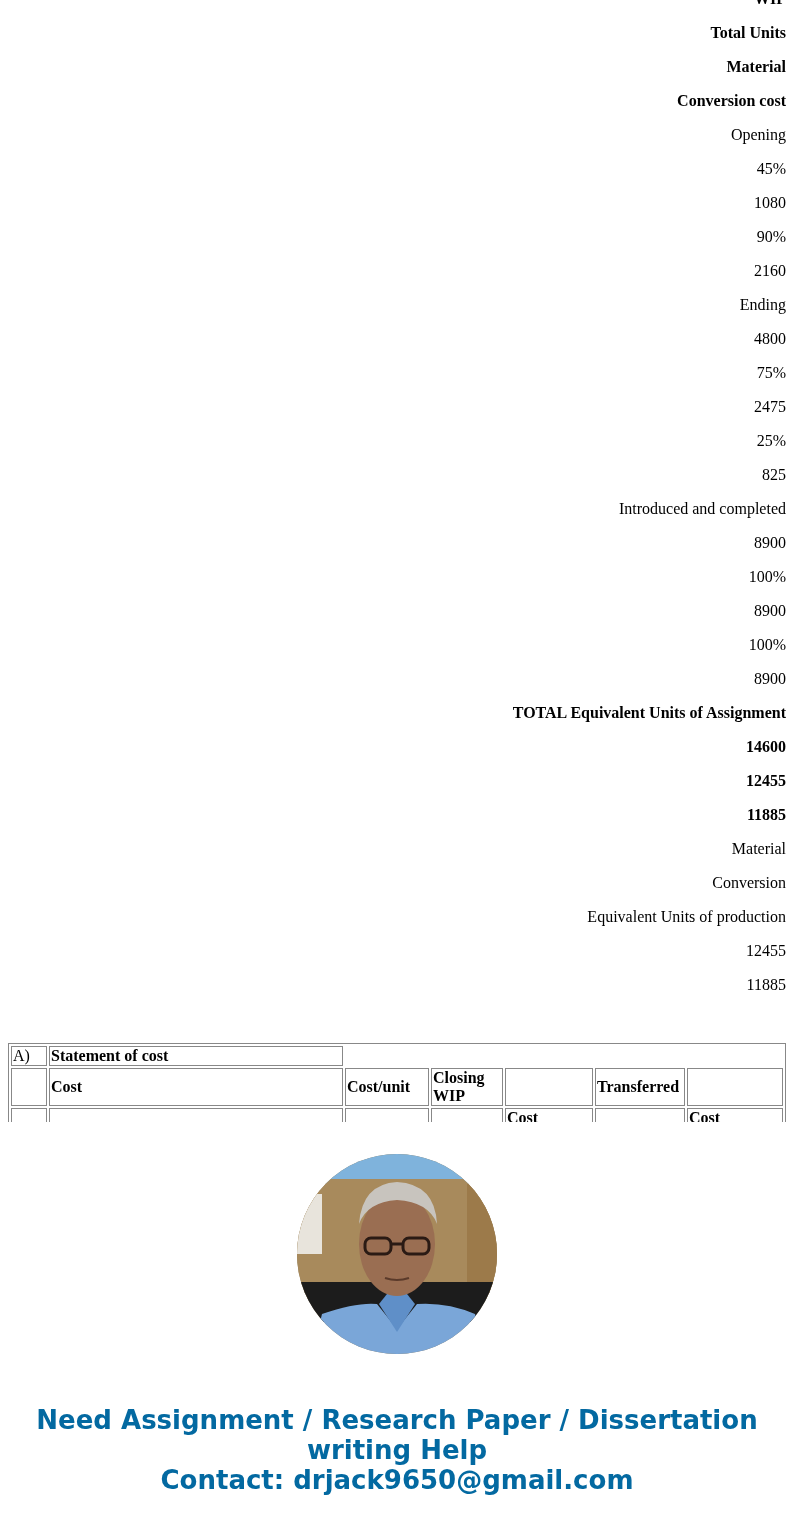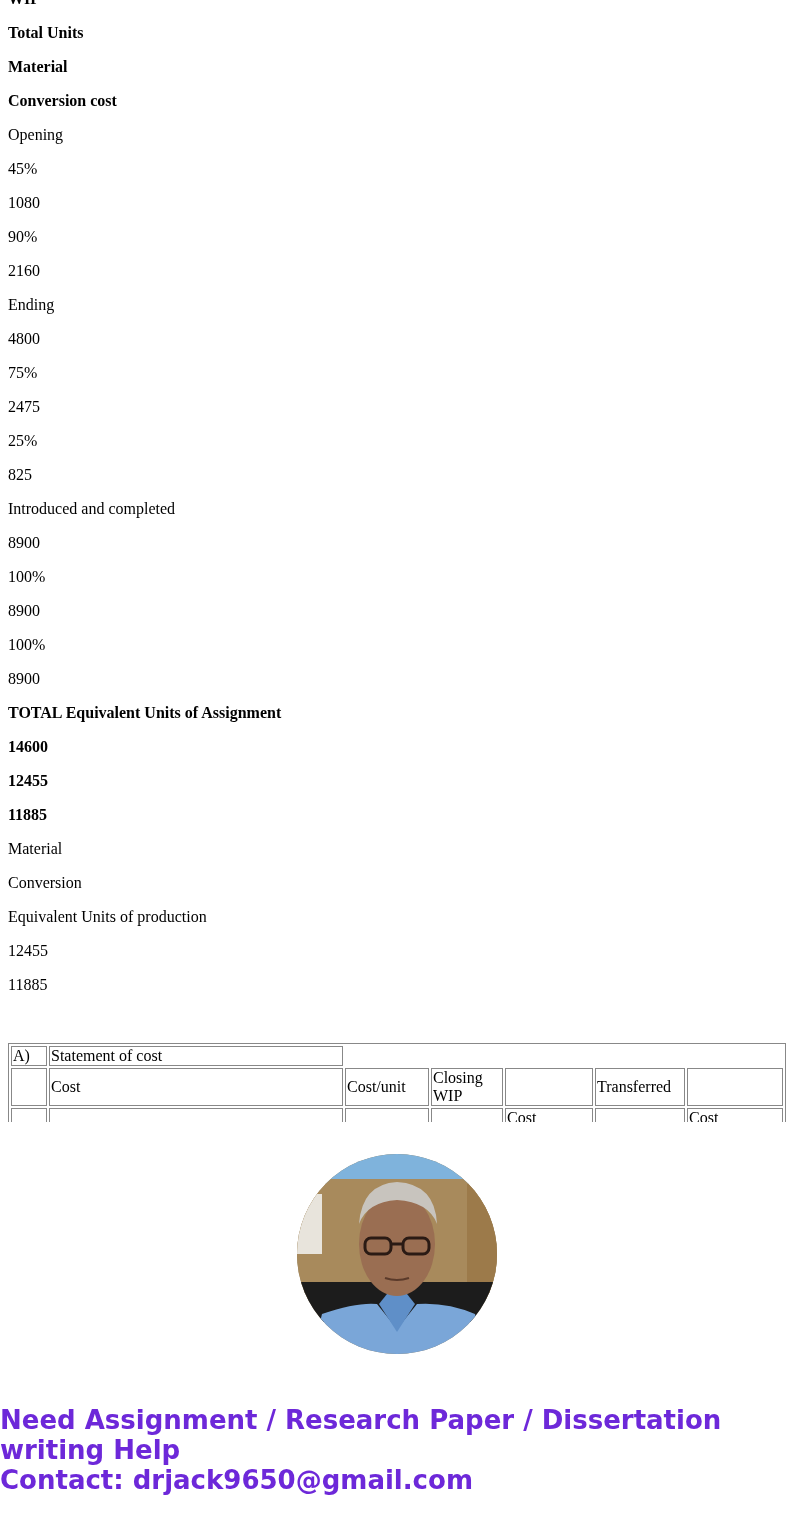--- a/index.html
+++ b/index.html
@@ -1,30 +1,30 @@
 <!DOCTYPE html>
 <html><head>
 <meta charset="utf-8">
 <style>
   html, body { margin: 0; padding: 0; background: #ffffff; }
   body { width: 794px; height: 1523px; position: relative; overflow: hidden;
          font-family: "Liberation Serif", serif; font-size: 16px; color: #000; }
   .doc { position: absolute; left: 8px; top: -10px; width: 778px; }
-  .doc p { margin: 0; height: 34px; line-height: 18px; }
+  .doc p { margin: 0; height: 34px; line-height: 18px; text-align: right; }
   .doc p.b { font-weight: bold; }
   .table-clip { position: absolute; left: 8px; top: 1043px; width: 778px; height: 79px; overflow: hidden; }
   table.cost { border: 1px solid #888; border-collapse: separate; border-spacing: 2px; width: 778px; font-size: 16px; }
   table.cost td { border: 1px solid #888; padding: 0 1px; vertical-align: middle; line-height: 18px; }
-  table.cost td.b { font-weight: normal; }
+  table.cost td.b { font-weight: bold; }
   table.cost td.top { vertical-align: top; }
   .footer { position: absolute; left: 0; top: 1122px; width: 794px; height: 401px; background: #fff; }
   .avatar { position: absolute; left: 297px; top: 32px; width: 200px; height: 200px; border-radius: 50%; overflow: hidden;
             background: #8a7a5a; }
-  .cta { position: absolute; left: 0; top: 283px; width: 794px; text-align: left;
-         font-family: "DejaVu Sans", sans-serif; font-weight: bold; font-size: 26px; line-height: 30px; color: #6d28d9; }
+  .cta { position: absolute; left: 0; top: 283px; width: 794px; text-align: center;
+         font-family: "DejaVu Sans", sans-serif; font-weight: bold; font-size: 26px; line-height: 30px; color: #0369a1; }
 </style>
 </head>
 <body>
 
 <div class="doc">
   <p class="b">WIP</p>
   <p class="b">Total Units</p>
   <p class="b">Material</p>
   <p class="b">Conversion cost</p>
   <p>Opening</p>

